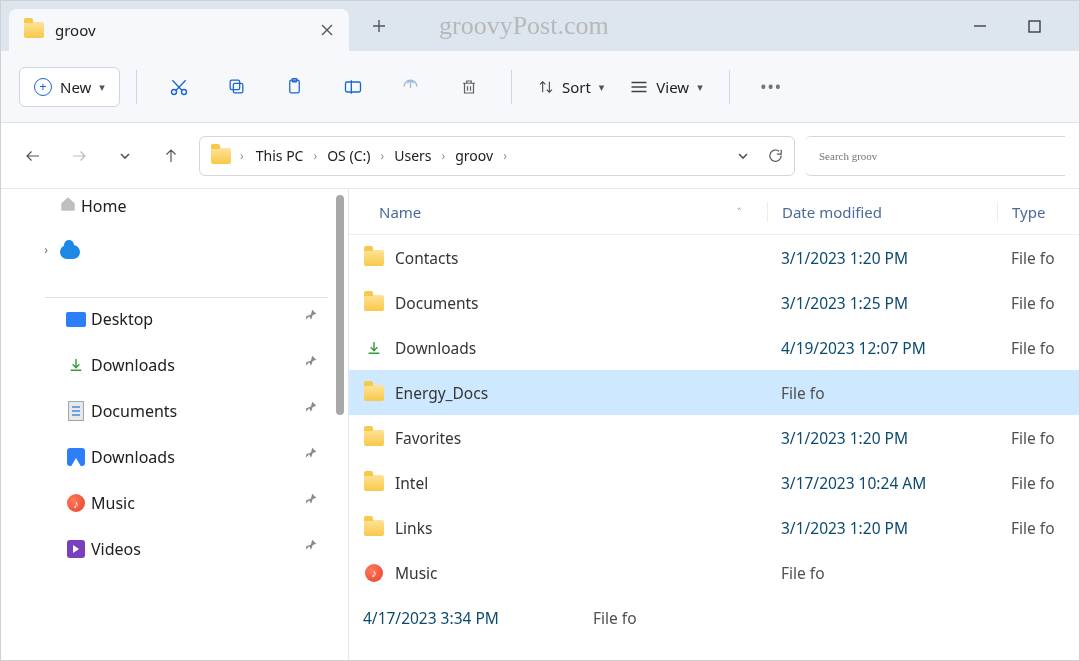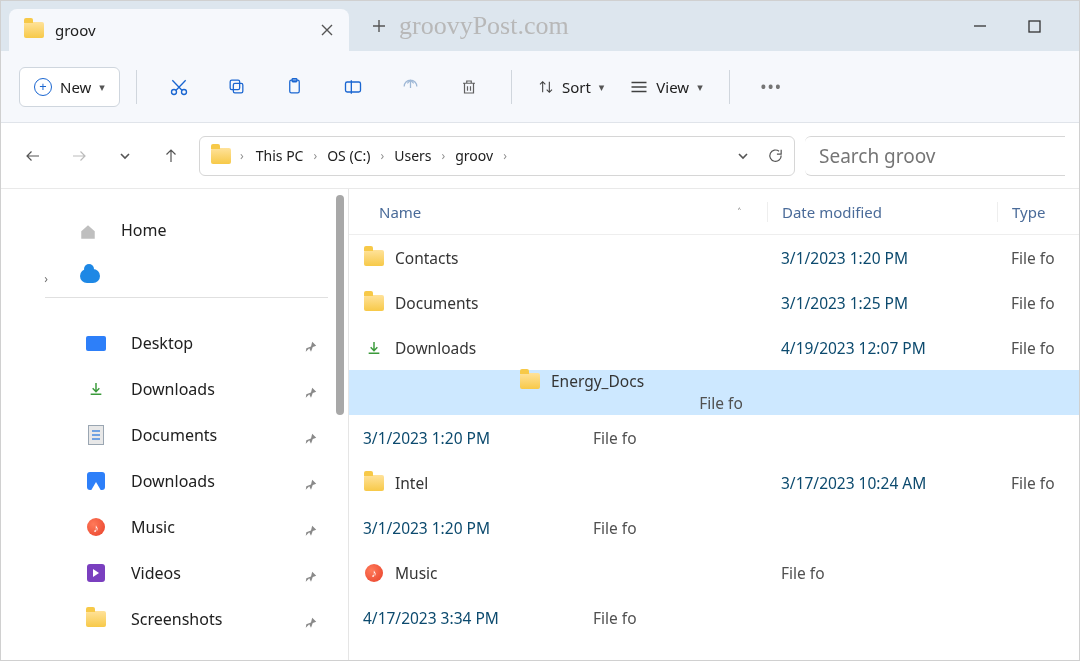--- a/index.html
+++ b/index.html
@@ -40,20 +40,21 @@
   .tab .tab-x {
     width: 24px; height: 24px; display:flex;align-items:center;justify-content:center;
     font-size: 14px; color:#555; border-radius:4px;
   }
   .newtab-btn {
     width: 40px; height: 40px; margin-left: 10px;
     display:flex;align-items:center;justify-content:center;
     color:#555; font-size:18px;
   }
   .watermark {
+    margin-left: 40px;
     font-family: Georgia, serif;
     font-size: 26px;
     color: #b8b8b8;
   }
   .window-controls {
     margin-left: auto;
     display:flex;
     gap: 24px;
     padding-right: 30px;
   }
@@ -137,21 +138,21 @@
     border:1px solid #d6d6d6;
     border-left:none;
     border-right:none;
     border-radius:6px 0 0 6px;
     height:40px;
     display:flex; align-items:center;
     padding: 0 12px;
     color:#808080;
   }
   .search-box input {
-    border:none; outline:none; width:100%; font-size:19px; color:#ec4899; background:transparent;
+    border:none; outline:none; width:100%; font-size:11px; color:#ec4899; background:transparent;font-family:Liberation Serif, serif;
   }
 
   
   .body {
     display:flex;
     height: calc(661px - 50px - 72px - 66px);
   }
   .sidebar {
     width: 348px;
     border-right: 1px solid #e5e5e5;
@@ -160,22 +161,22 @@
   }
   .sidebar-inner { padding: 6px 0 6px 8px; }
   .sidebar-scroll {
     position:absolute; right:0; top:6px; bottom:6px; width:14px;
   }
   .sidebar-scroll-thumb {
     position:absolute; right:4px; top:0; width:8px; height:220px; background:#a8a8a8; border-radius:4px;
   }
   .side-item {
     height: 46px;
-    display:flex; align-items:flex-end;
-    gap: 24px;
+    display:flex; align-items:flex-start;
+    gap: 4px;
     padding-left: 28px;
     padding-right: 30px;
     font-size:16px;
   }
   .side-item.sub { padding-left: 34px; }
   .side-item .lead-chev {
     width:18px; text-align:center; color:#707070; font-size:12px;
   }
   .side-item .lead-chev.invisible { visibility:hidden; }
   .side-pin {
@@ -203,21 +204,21 @@
   .col-name .sort-up { font-size:11px; color:#666; margin-left:auto; margin-right:26px;}
   .col-date { width: 230px; border-left:1px solid #eee; padding-left:14px;}
   .col-type { flex:1; border-left:1px solid #eee; padding-left:14px;}
 
   .row {
     height: 45px;
     display:flex; align-items:center;
     font-size:15.5px;
     color:#353535;
   }
-  .row.selected { background:#cde8ff;flex-direction:column; }
+  .row.selected { background:#cde8ff; }
   .row .cell-name {
     width:418px; padding-left:14px;
     display:flex; align-items:center; gap:10px;
   }
   .row .cell-date { width:230px; padding-left:14px; color:#0c4a6e;}
   .row .cell-type { flex:1; padding-left:14px; color:#505050; white-space:nowrap;}
 
   
   svg { display:block; }
   .folder-ic {
@@ -504,32 +505,20 @@
             <span class="icon-slot">
               <span class="videos-ic"></span>
             </span>
             <span>Videos</span>
             <span class="side-pin">
               <svg width="14" height="14" viewBox="0 0 24 24" fill="#8a8a8a">
                 <path d="M14 3 L21 10 L15 12 L12 20 L9 14 L3 20 L4 14 L12 11 Z"></path>
               </svg>
             </span>
           </div>
-          <div class="side-item sub">
-            <span class="lead-chev invisible">›</span>
-            <span class="icon-slot">
-              <span class="folder-ic"></span>
-            </span>
-            <span>Screenshots</span>
-            <span class="side-pin">
-              <svg width="14" height="14" viewBox="0 0 24 24" fill="#8a8a8a">
-                <path d="M14 3 L21 10 L15 12 L12 20 L9 14 L3 20 L4 14 L12 11 Z"></path>
-              </svg>
-            </span>
-          </div>
         </div>
     </div>
     <div class="sidebar-scroll">
       <div class="sidebar-scroll-thumb"></div>
     </div>
   </div>
 
   <div class="content">
     <div class="col-headers">
       <div class="col-name">
@@ -581,34 +570,46 @@
         <div class="row selected">
           <div class="cell-name">
             <span class="icon-slot">
               <span class="folder-ic"></span>
             </span>
             <span>Energy_Docs</span>
           </div>
           <div class="cell-type">File fo</div>
         </div>
         <div class="row">
+          <div class="cell-name">
+            <span class="icon-slot">
+              <span class="folder-ic"></span>
+            </span>
+            <span>Favorites</span>
+          </div>
           <div class="cell-date">3/1/2023 1:20 PM</div>
           <div class="cell-type">File fo</div>
         </div>
         <div class="row">
           <div class="cell-name">
             <span class="icon-slot">
               <span class="folder-ic"></span>
             </span>
             <span>Intel</span>
           </div>
           <div class="cell-date">3/17/2023 10:24 AM</div>
           <div class="cell-type">File fo</div>
         </div>
         <div class="row">
+          <div class="cell-name">
+            <span class="icon-slot">
+              <span class="folder-ic"></span>
+            </span>
+            <span>Links</span>
+          </div>
           <div class="cell-date">3/1/2023 1:20 PM</div>
           <div class="cell-type">File fo</div>
         </div>
         <div class="row">
           <div class="cell-name">
             <span class="icon-slot">
               <span class="music-ic">♪</span>
             </span>
             <span>Music</span>
           </div>

